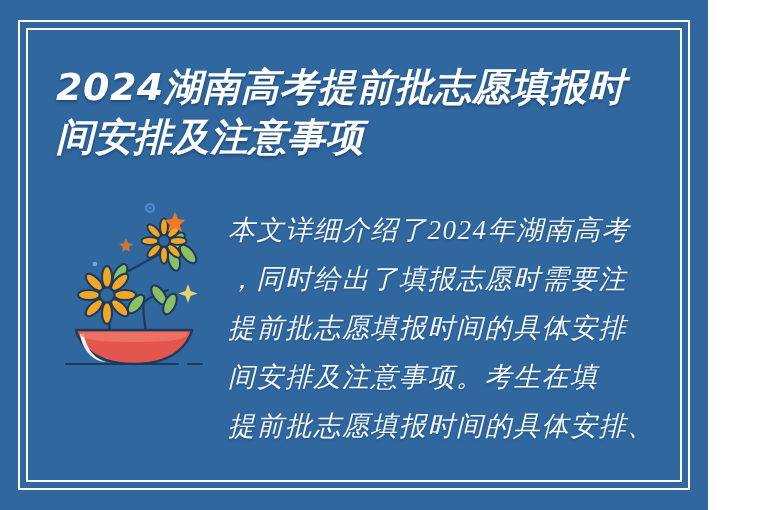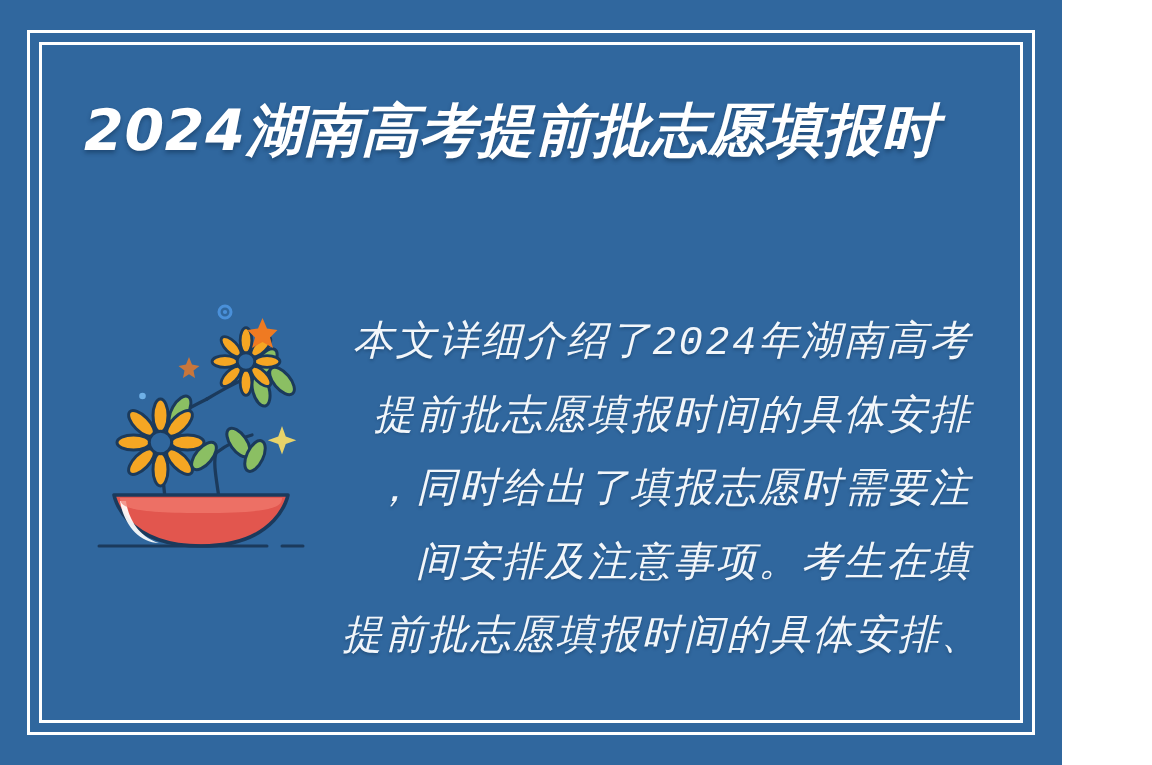--- a/index.html
+++ b/index.html
@@ -80,40 +80,40 @@
   
   .body-block {
     position: absolute;
     left: 228px;
     top: 206px;
     width: 420px;
   }
   .body-line {
     display: block;
     color: #f2f6fa;
-    font-family: Liberation Mono, monospace;
+    font-family: Liberation Serif, serif;
     font-style: italic;
     font-size: 27px;
     line-height: 49px;
     letter-spacing: 1.5px;
     white-space: nowrap;
     text-shadow: 0 1px 2px rgba(12,40,70,0.35);
-    text-align: right;
   }
 </style>
 </head>
 <body>
 
 <div id="poster">
 
   <div class="frame-outer"></div>
   <div class="frame-inner"></div>
 
   <div class="title-block">
     <span class="title-line">2024湖南高考提前批志愿填报时</span>
+    <span class="title-line">间安排及注意事项</span>
   </div>
 
   <div class="illustration">
     <svg viewBox="0 0 160 180" xmlns="http://www.w3.org/2000/svg">
       <g fill="none" stroke="#1b3a5c" stroke-width="2.2" stroke-linecap="round">
 
         <path d="M48,140 C46,120 44,104 42,96"></path>
         <path d="M42,96 C52,86 64,80 76,74"></path>
         <path d="M76,74 C86,68 96,62 108,58"></path>
         <path d="M84,140 C82,126 80,116 82,110"></path>
@@ -175,19 +175,19 @@
         <path d="M113,20 l3,7 l7,1 l-5,5 l2,7 l-7,-4 l-7,4 l2,-7 l-5,-5 l7,-1 Z" fill="#ef7a22"></path>
         <path d="M64,46 l2,5 l5,1 l-4,3 l1,5 l-4,-2.5 l-4,2.5 l1,-5 l-4,-3 l5,-1 Z" fill="#ef7a22" opacity="0.8"></path>
         <circle cx="33" cy="72" r="2.2" fill="#6fb0e6"></circle>
         <path d="M126,92 l2.5,7 l7,2.5 l-7,2.5 l-2.5,7 l-2.5,-7 l-7,-2.5 l7,-2.5 Z" fill="#e8d36a"></path>
       </g>
     </svg>
   </div>
 
   <div class="body-block">
     <span class="body-line">本文详细介绍了2024年湖南高考</span>
+    <span class="body-line">，同时给出了填报志愿时需要注</span>
     <span class="body-line">提前批志愿填报时间的具体安排</span>
-    <span class="body-line">，同时给出了填报志愿时需要注</span>
     <span class="body-line">间安排及注意事项。考生在填</span>
     <span class="body-line">提前批志愿填报时间的具体安排、</span>
   </div>
 
 </div>
 
 </body></html>

